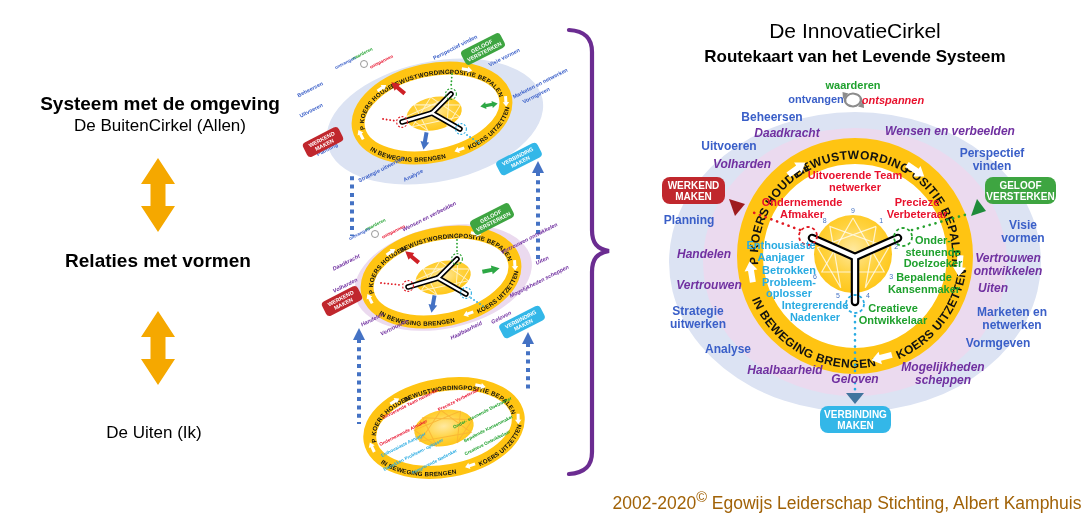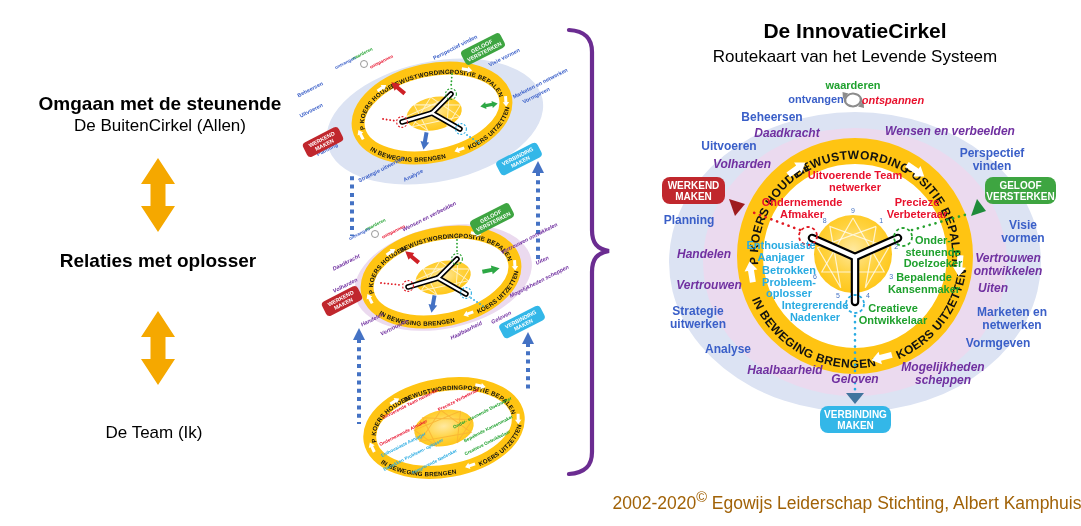--- a/index.html
+++ b/index.html
@@ -14,21 +14,21 @@
   .c-redi{color:#E8112D;font-style:italic;}
   .c-red{color:#E8112D;}
   .c-cyan{color:#29ABE2;}
   .sm{font-size:11px;}
   .role{font-size:11px;line-height:11.5px;}
   .badge{position:absolute;color:#fff;font-weight:bold;font-size:10px;line-height:11px;text-align:center;border-radius:8px;display:flex;align-items:center;justify-content:center;}
   .mbadge{position:absolute;color:#fff;font-weight:bold;font-size:5.5px;line-height:6px;text-align:center;border-radius:4px;display:flex;align-items:center;justify-content:center;transform:translate(-50%,-50%) rotate(-27deg);}
   .ttl{position:absolute;transform:translate(-50%,-50%);text-align:center;color:#000;white-space:nowrap;}
   .lvl-t{font-weight:bold;font-size:19px;}
   .lvl-s{font-size:17px;}
-  .main-t{font-weight:bold;font-size:21px;text-align:right;}
+  .main-t{font-weight:normal;font-size:21px;text-align:right;}
   .main-s{font-size:17px;}
   .footer{position:absolute;left:847px;top:489px;transform:translateX(-50%);font-size:17.5px;color:#a16207;white-space:nowrap;}
 </style>
 </head>
 <body>
 
 <div id="canvas">
 
 <svg id="bg" width="1081" height="526" viewBox="0 0 1081 526">
   <defs>
@@ -280,26 +280,26 @@
     <g stroke="#8C8C8C" stroke-width="2" fill="none">
       <path d="M 845.5 102 A 8 6.5 0 1 1 860 103.5"></path>
       <path d="M 860.5 98 A 8 6.5 0 1 1 846 96.5"></path>
       <polygon points="858,106.5 863.5,101 864,108" fill="#8C8C8C" stroke="none"></polygon>
       <polygon points="848.5,93.5 843,99 842.5,92" fill="#8C8C8C" stroke="none"></polygon>
     </g>
   </g>
 </svg>
 
 <div class="ttl main-t" style="left:855px;top:31px;">De InnovatieCirkel</div>
-<div class="ttl main-s" style="left:855px;top:57px;">Routekaart van het Levende Systeem</div>
-
-<div class="ttl lvl-t" style="left:160px;top:104px;">Omgaan met de steunende</div>
+<div class="ttl main-s" style="left:855px;top:57px;font-weight:bold;">Routekaart van het Levende Systeem</div>
+
+<div class="ttl lvl-t" style="left:160px;top:104px;">Systeem met de omgeving</div>
 <div class="ttl lvl-s" style="left:160px;top:126px;">De BuitenCirkel (Allen)</div>
-<div class="ttl lvl-t" style="left:158px;top:261px;">Relaties met oplosser</div>
-<div class="ttl lvl-s" style="left:154px;top:433px;">De Team (Ik)</div>
+<div class="ttl lvl-t" style="left:158px;top:261px;">Relaties met vormen</div>
+<div class="ttl lvl-s" style="left:154px;top:433px;">De Uiten (Ik)</div>
 
 <div class="lbl c-grn sm" style="left:853px;top:85px;">waarderen</div>
 <div class="lbl c-blue sm" style="left:816px;top:99px;">ontvangen</div>
 <div class="lbl c-redi sm" style="left:893px;top:100px;">ontspannen</div>
 
 <div class="lbl c-blue" style="left:772px;top:117px;">Beheersen</div>
 <div class="lbl c-purp" style="left:787px;top:133px;">Daadkracht</div>
 <div class="lbl c-purp" style="left:950px;top:131px;">Wensen en verbeelden</div>
 <div class="lbl c-blue" style="left:729px;top:146px;">Uitvoeren</div>
 <div class="lbl c-purp" style="left:742px;top:164px;">Volharden</div>

